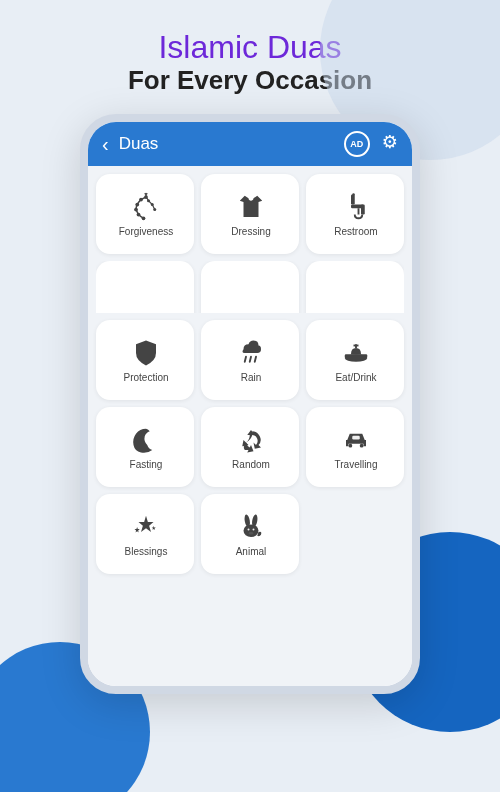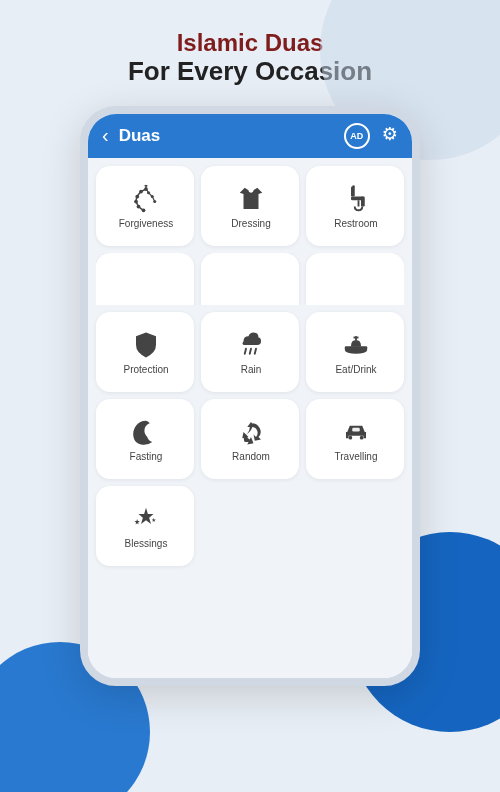--- a/index.html
+++ b/index.html
@@ -55,23 +55,23 @@
     }
 
     
     .header-section {
       width: 100%;
       text-align: center;
       padding-top: 30px;
       padding-bottom: 10px;
     }
     .main-title {
-      font-size: 24px;
-      font-weight: 700;
-      color: #7f1d1d;
+      font-size: 32px;
+      font-weight: 400;
+      color: #6d28d9;
       line-height: 1.1;
     }
     .sub-title {
       font-size: 26px;
       font-weight: 700;
       color: #222;
       line-height: 1.2;
     }
 
     
@@ -107,21 +107,21 @@
     }
     .app-bar-back {
       color: #fff;
       font-size: 20px;
       margin-right: 10px;
       cursor: pointer;
     }
     .app-bar-title {
       color: #fff;
       font-size: 17px;
-      font-weight: 700;
+      font-weight: 400;
       flex: 1;
     }
     .app-bar-icons {
       display: flex;
       align-items: flex-start;
       gap: 12px;
     }
     .ad-badge {
       width: 26px;
       height: 26px;
@@ -328,18 +328,30 @@
           <div class="grid-item">
             <svg viewBox="0 0 24 24">
               <polygon points="12,3 13.5,8 18,8 14.5,11 16,16 12,13 8,16 9.5,11 6,8 10.5,8" fill="#444"></polygon>
               <polygon points="5,12 5.8,14.5 8,14.5 6.2,16 6.8,18.5 5,17 3.2,18.5 3.8,16 2,14.5 4.2,14.5" fill="#444" transform="scale(0.7) translate(2,5)"></polygon>
               <polygon points="19,13 19.6,15 21.5,15 20,16.2 20.5,18 19,17 17.5,18 18,16.2 16.5,15 18.4,15" fill="#444" transform="scale(0.65) translate(9,4)"></polygon>
             </svg>
             <span class="grid-label">Blessings</span>
           </div>
 
 
+          <div class="grid-item">
+            <svg viewBox="0 0 24 24">
+              <ellipse cx="12" cy="15" rx="6" ry="5"></ellipse>
+              <ellipse cx="9" cy="7" rx="2" ry="5" transform="rotate(-10,9,7)"></ellipse>
+              <ellipse cx="15" cy="7" rx="2" ry="5" transform="rotate(10,15,7)"></ellipse>
+              <circle cx="10" cy="14" r="0.8" fill="#eee"></circle>
+              <circle cx="14" cy="14" r="0.8" fill="#eee"></circle>
+              <ellipse cx="12" cy="17" rx="2" ry="1" fill="#555"></ellipse>
+              <path d="M18 16 Q21 15 20 18 Q19 20 17 19" fill="#444"></path>
+            </svg>
+            <span class="grid-label">Animal</span>
+          </div>
         </div>
 
       </div>
     </div>
   </div>
 </div>
 
 </body></html>

